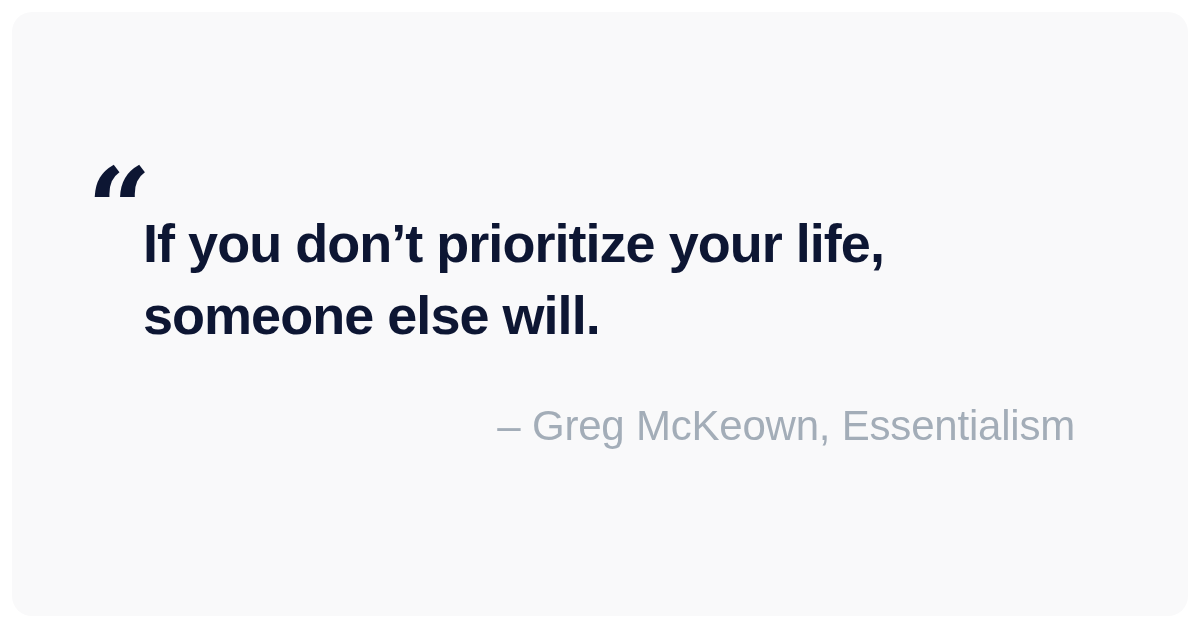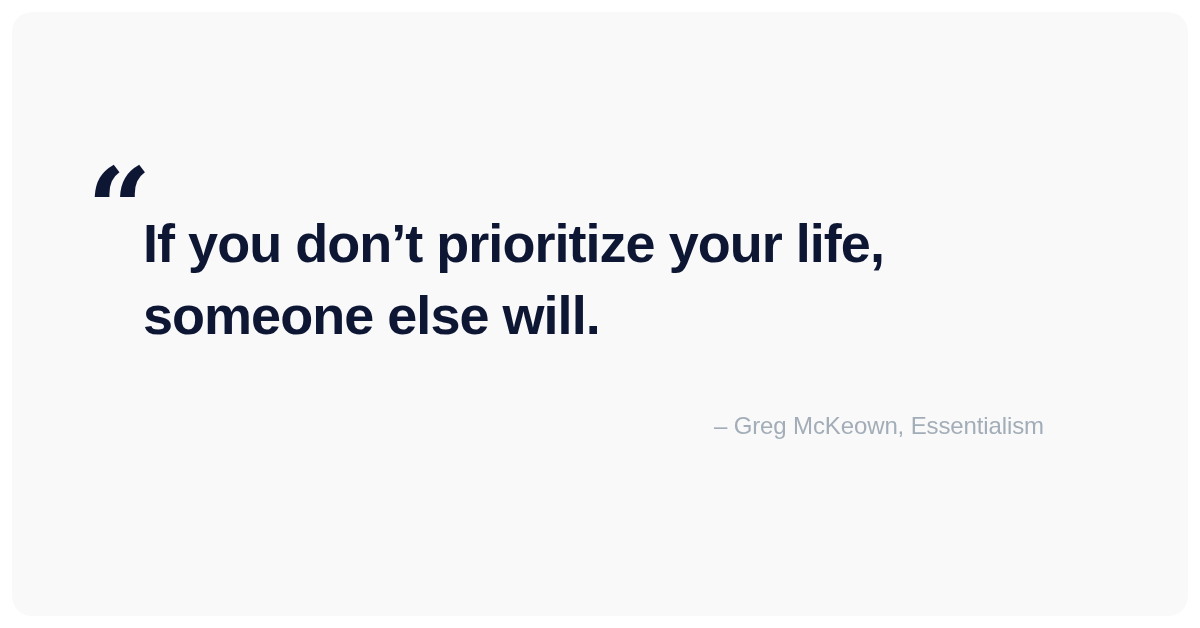--- a/index.html
+++ b/index.html
@@ -56,27 +56,27 @@
     font-weight: 700;
     font-size: 54px;
     line-height: 72px;
     letter-spacing: -0.018em;
     color: #0d1633;
     max-width: 930px;
   }
 
   .attribution {
     position: absolute;
-    left: 115px;
+    left: 146px;
     top: 391px;
     width: 917px;
     text-align: right;
     font-family: "Liberation Sans", "DejaVu Sans", sans-serif;
     font-weight: 400;
-    font-size: 24px;
+    font-size: 42px;
     line-height: 46px;
     letter-spacing: -0.005em;
     color: #a3adb8;
     white-space: nowrap;
   }
 </style>
 </head>
 <body>
 
 <div class="quote-card">

